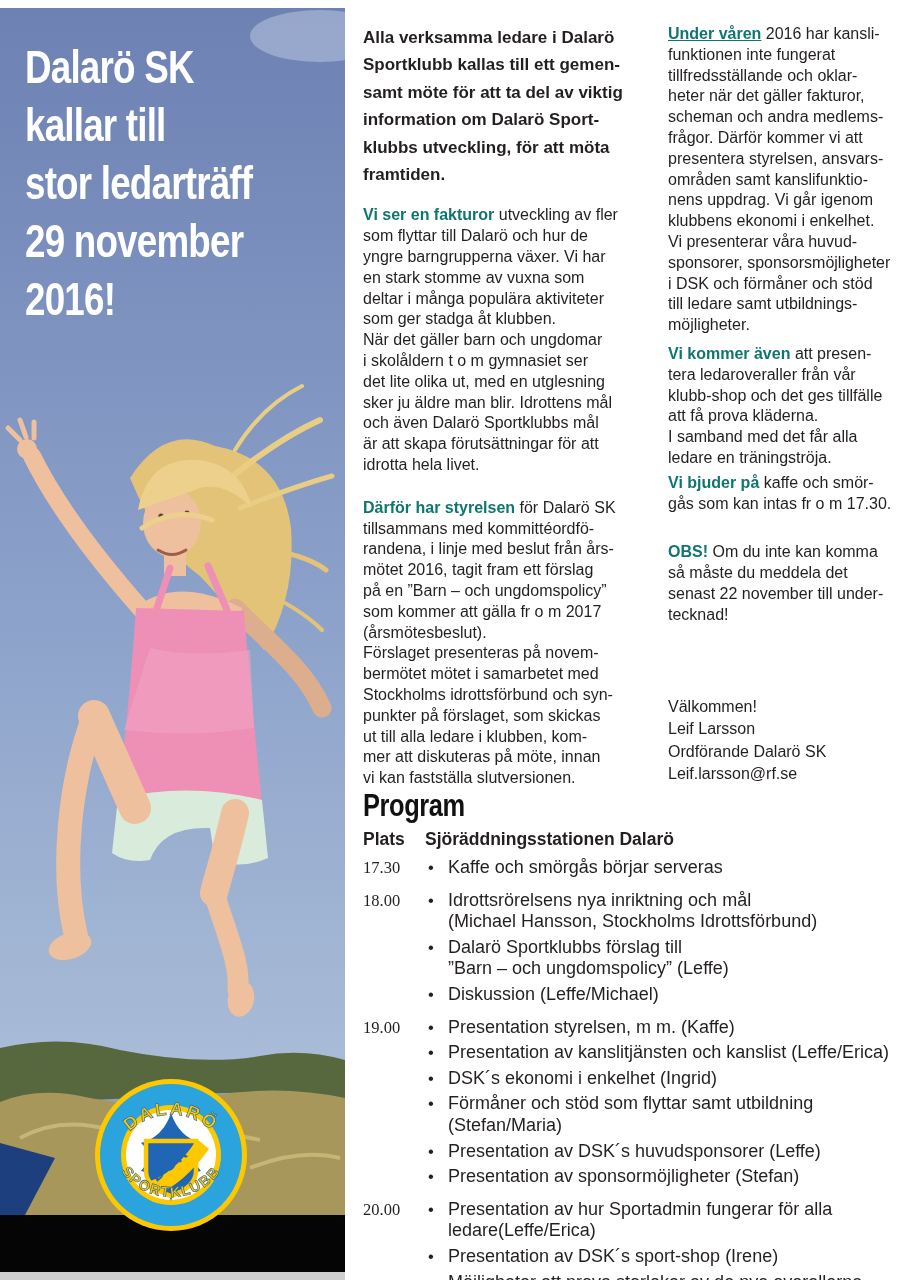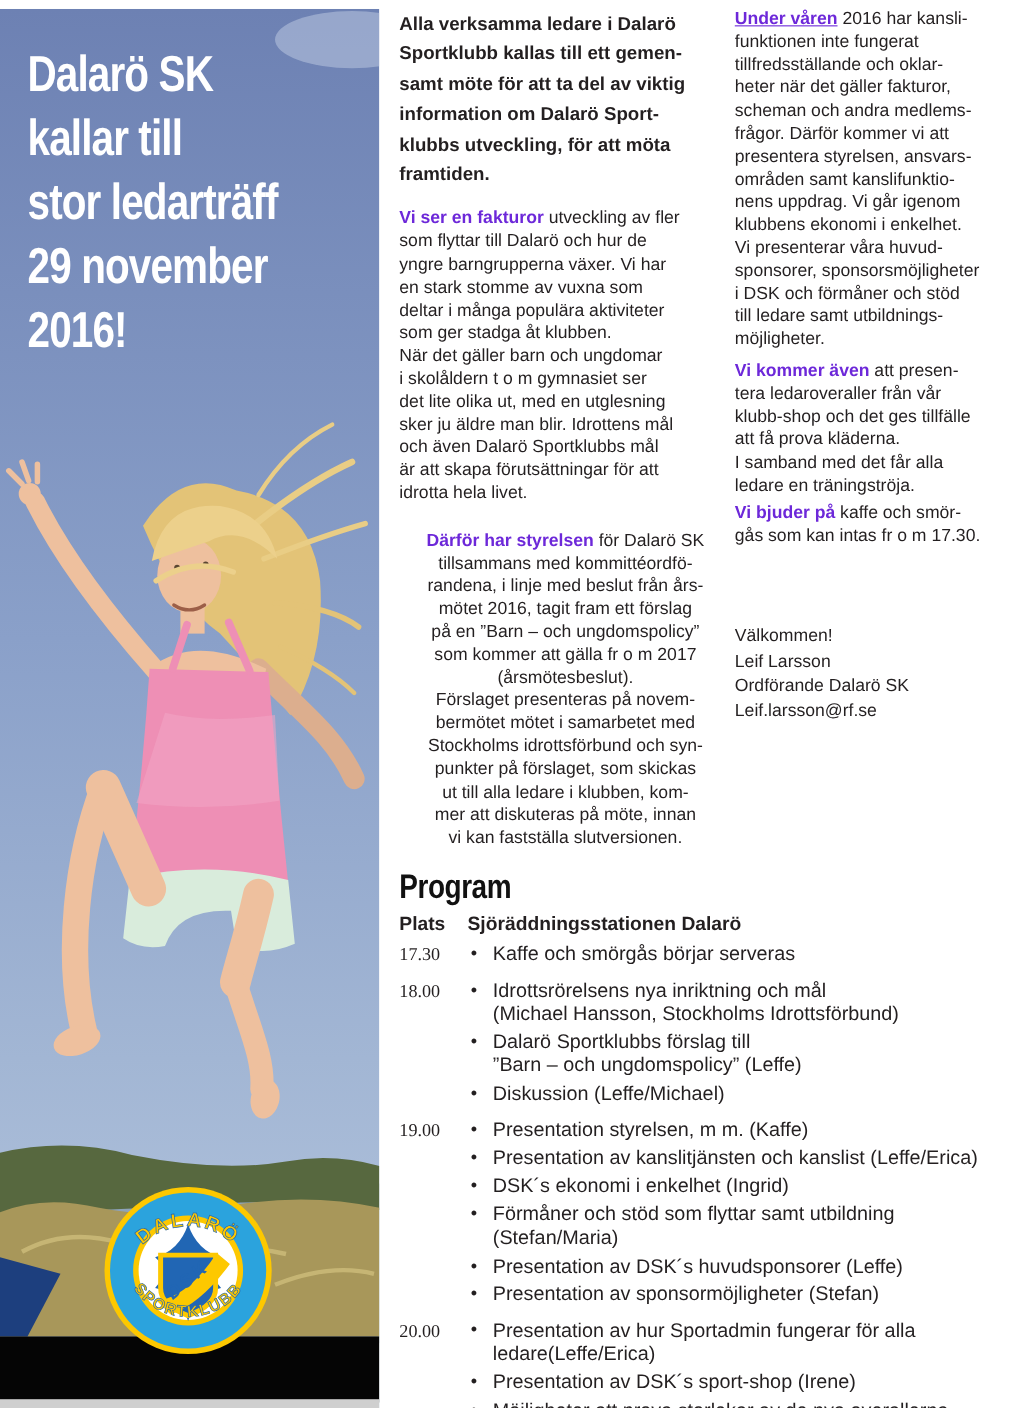--- a/index.html
+++ b/index.html
@@ -14,33 +14,33 @@
     position:absolute;left:0;top:8px;width:345px;height:1272px;overflow:hidden;
   }
   .photo svg{position:absolute;left:0;top:0;}
   .headline{
     position:absolute;left:25px;top:30px;
     font-size:46px;line-height:58px;font-weight:bold;color:#ffffff;
     letter-spacing:-1px;white-space:pre-line;
     transform:scaleX(0.8);transform-origin:left top;
   }
   
-  .col{position:absolute;top:8px;}
+  .col{position:absolute;top:24px;}
   .col-mid{left:363px;width:302px;}
   .col-right{left:668px;width:252px;}
   .intro{
     font-weight:bold;font-size:17px;line-height:27.4px;
     white-space:pre-line;margin:0 0 17px 0;
   }
   .para{
     font-size:16px;line-height:20.8px;white-space:pre-line;margin:0;
   }
-  .lead{font-weight:bold;color:#6d28d9;}
+  .lead{font-weight:bold;color:#0f766e;}
   .lead.u{text-decoration:underline;}
-  .mt1{margin-top:22px;text-align:center;}
+  .mt1{margin-top:22px;}
   .mt2{margin-top:8px;}
   .mt3{margin-top:4px;}
   .mt4{margin-top:28px;}
   .signoff{margin-top:70px;font-size:16px;line-height:22.5px;white-space:pre-line;}
   
   .program{position:absolute;left:363px;top:790px;width:562px;}
   .program-h{
     font-size:31px;font-weight:bold;letter-spacing:-0.5px;line-height:32px;
     transform:scaleX(0.82);transform-origin:left top;margin:0;color:#111;
   }
@@ -209,20 +209,24 @@
 till ledare samt utbildnings-
 möjligheter.</span></p>
   <p class="para mt2"><span class="lead">Vi kommer även</span><span> att presen-
 tera ledaroveraller från vår
 klubb-shop och det ges tillfälle
 att få prova kläderna.
 I samband med det får alla
 ledare en träningströja.</span></p>
   <p class="para mt3"><span class="lead">Vi bjuder på</span><span> kaffe och smör-
 gås som kan intas fr o m 17.30.</span></p>
+  <p class="para mt4"><span class="lead">OBS!</span><span> Om du inte kan komma
+så måste du meddela det
+senast 22 november till under-
+tecknad!</span></p>
   <p class="signoff">Välkommen!
 Leif Larsson
 Ordförande Dalarö SK
 Leif.larsson@rf.se</p>
 </div>
 
 <div class="program">
   <h2 class="program-h">Program</h2>
   <div class="plats">
     <span class="pl">Plats</span>

